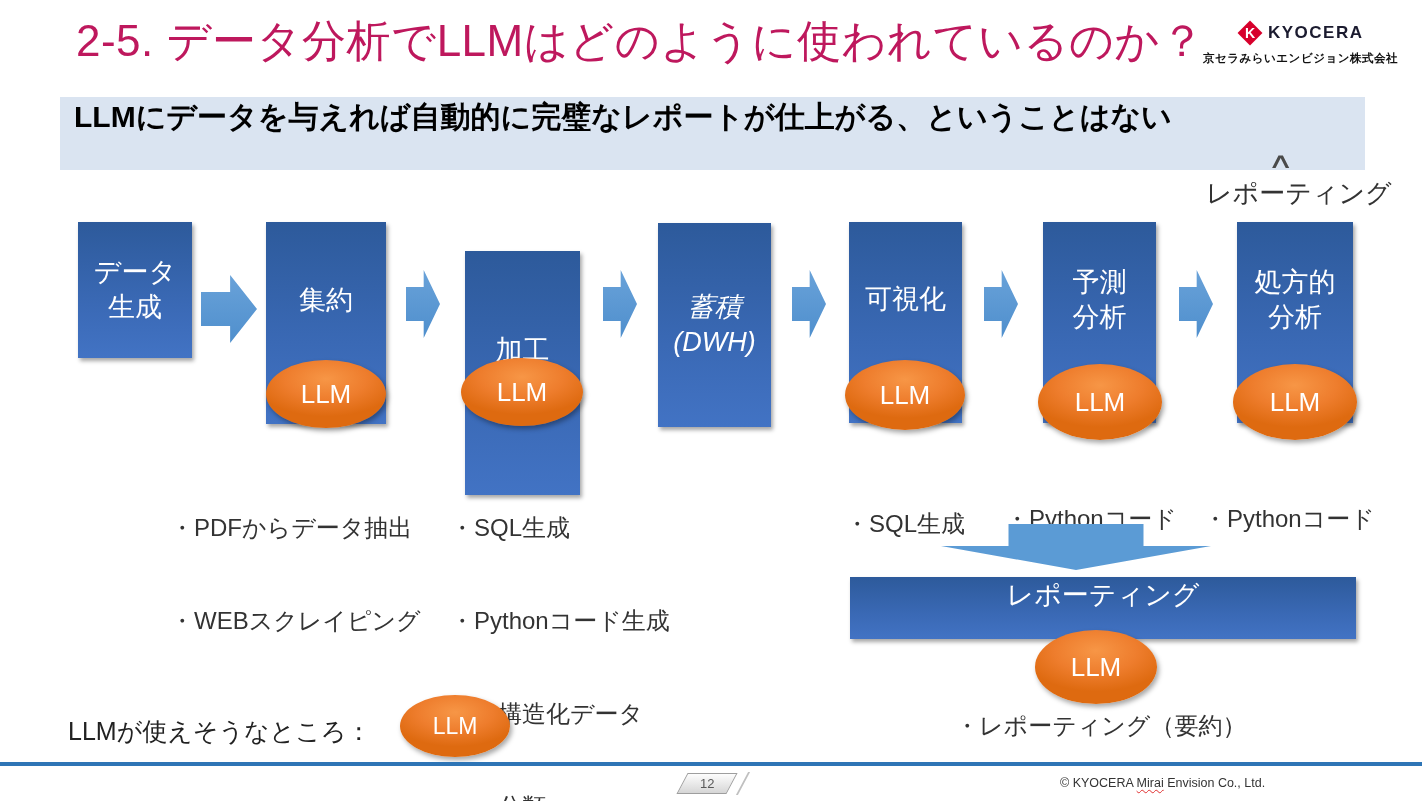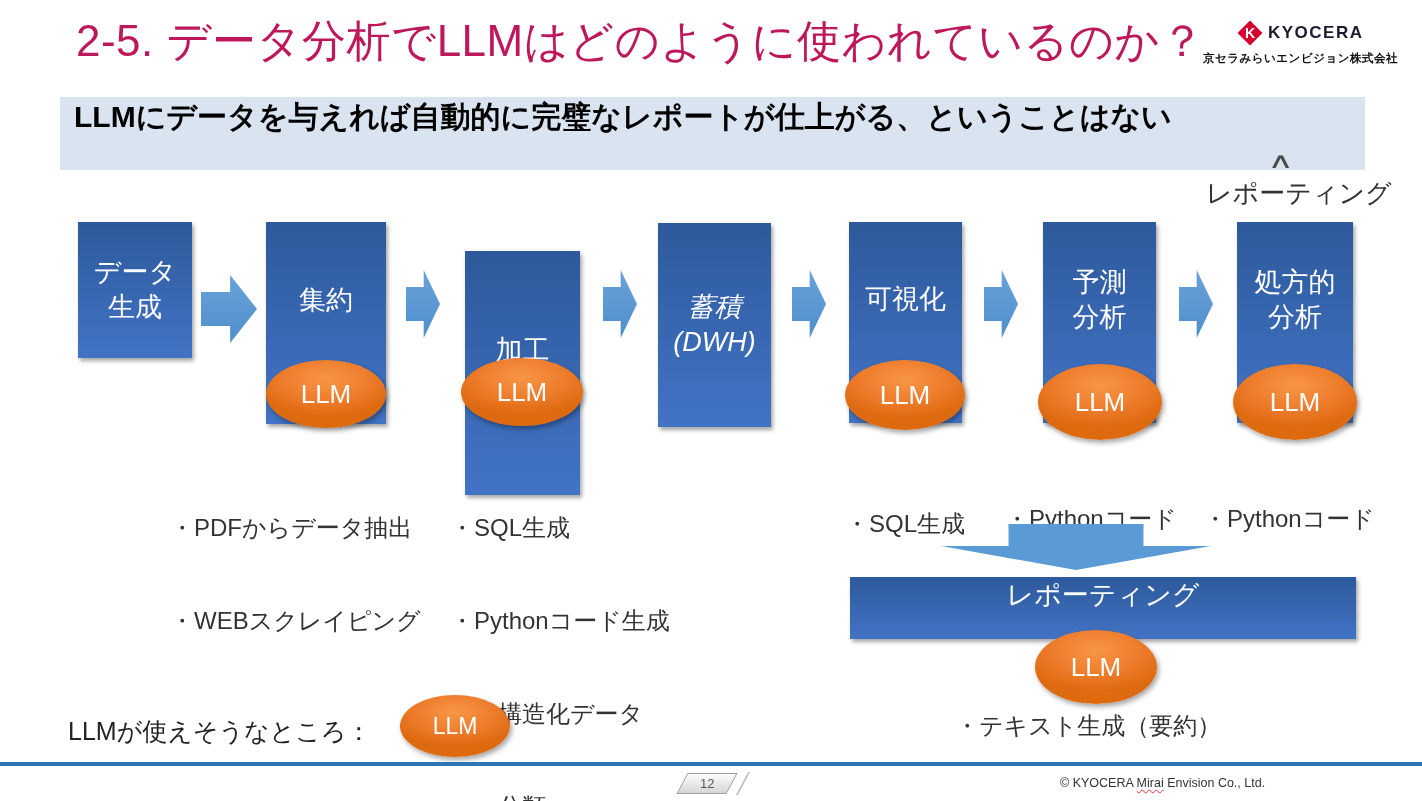--- a/index.html
+++ b/index.html
@@ -163,21 +163,21 @@
   <div>生成</div>
 </div>
 
 <div class="abs down-arrow"></div>
 <div class="abs report-bar">
   <span>レポーティング</span>
 </div>
 <div class="abs llm" style="left:1035px;top:630px;width:122px;height:74px;">
   <span>LLM</span>
 </div>
-<div class="abs report-note">・テキスト生成（要約）</div>
+<div class="abs report-note">・レポーティング（要約）</div>
 
 <div class="abs legend-label">LLMが使えそうなところ：</div>
 <div class="abs llm" style="left:400px;top:695px;width:110px;height:62px;font-size:23px;">
   <span>LLM</span>
 </div>
 
 <div class="abs footer-line"></div>
 <div class="abs page-tag">
   <span>12</span>
 </div>

